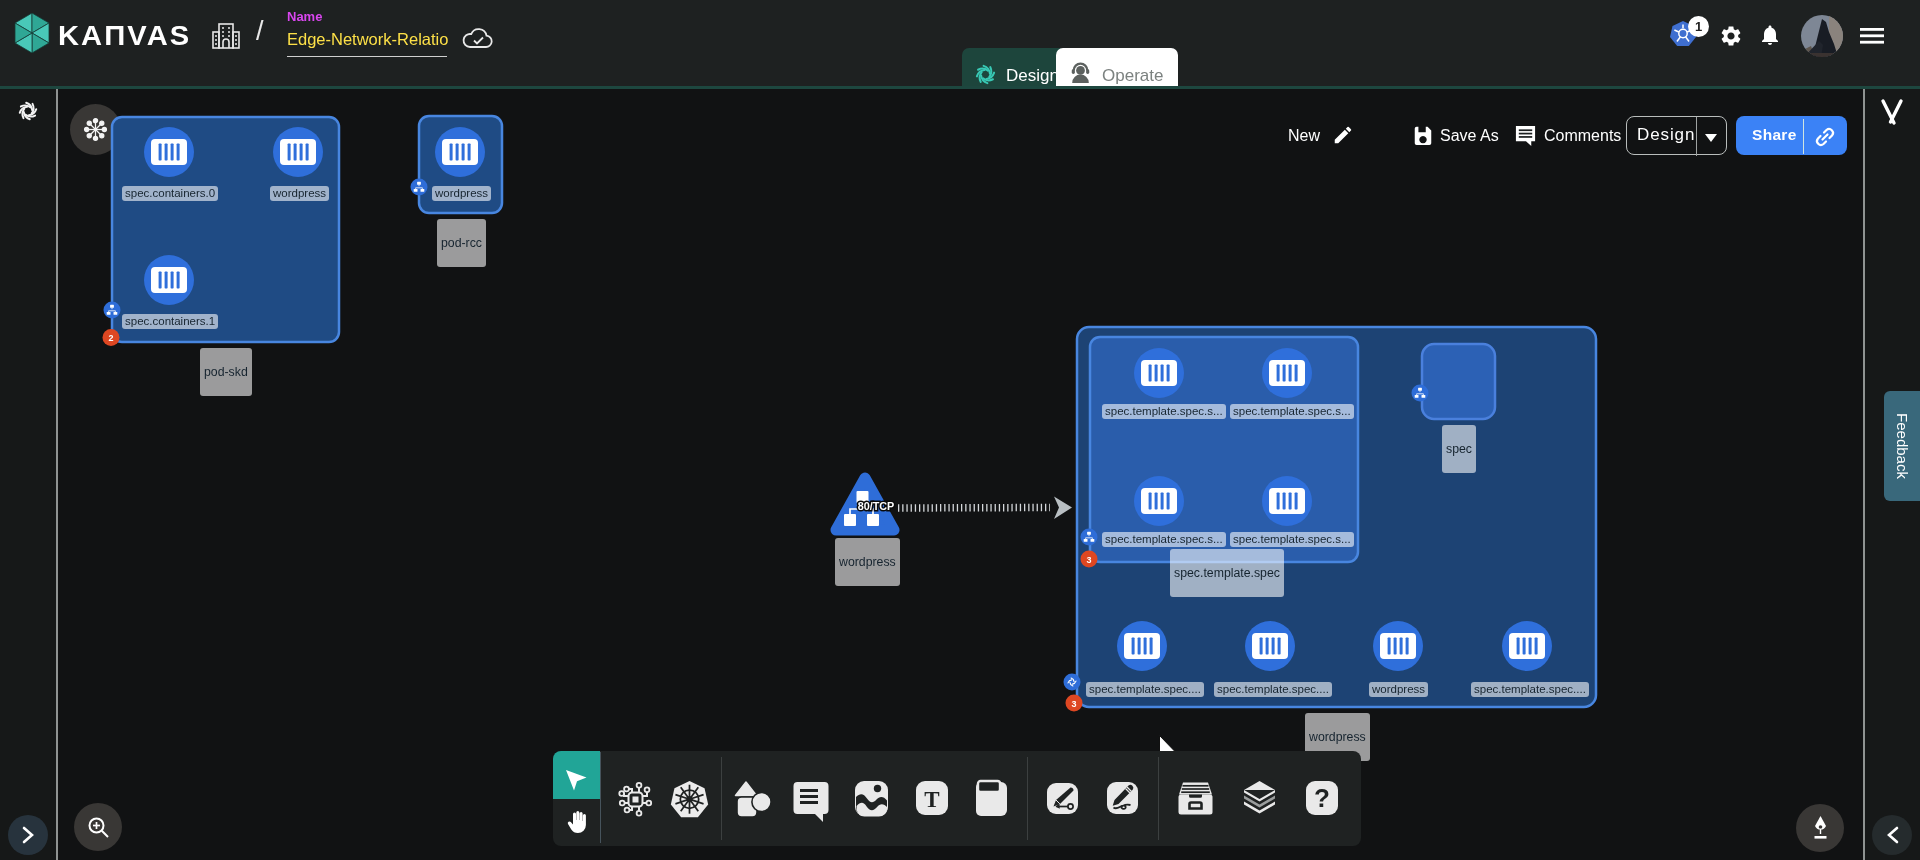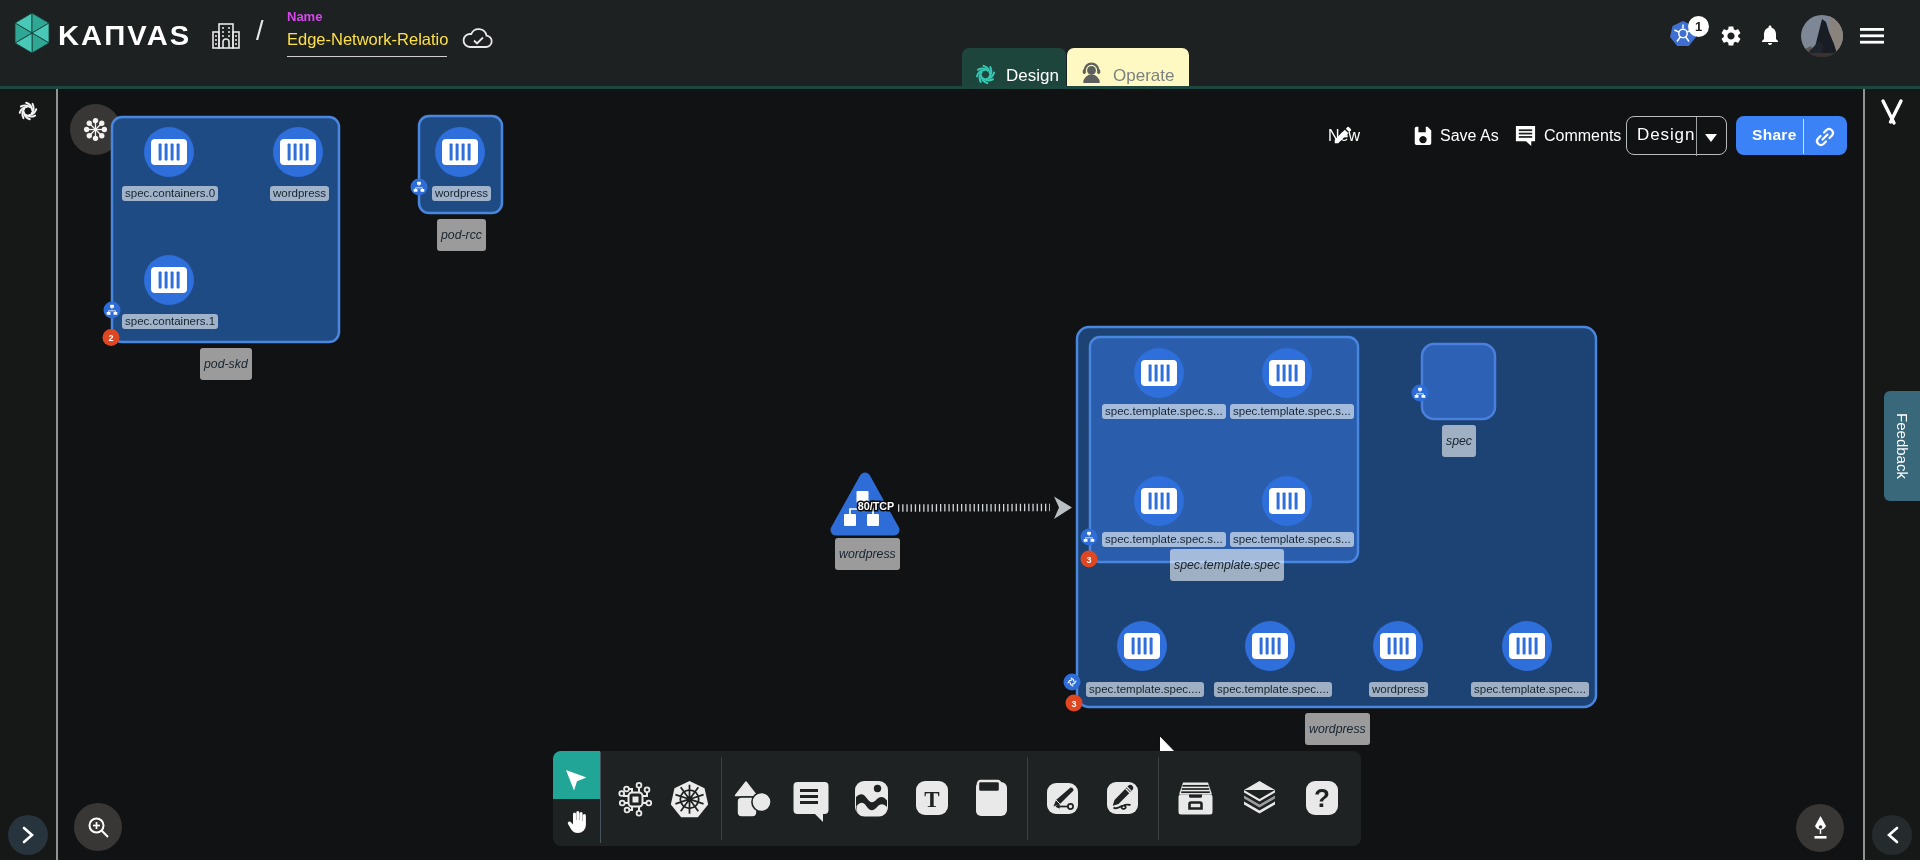--- a/index.html
+++ b/index.html
@@ -9,36 +9,36 @@
   #header { position:absolute; left:0; top:0; width:1920px; height:86px; background:#1e2121; }
   #tealline { position:absolute; left:0; top:86px; width:1920px; height:2.5px; background:#1d473f; }
   .ktext { position:absolute; left:58px; top:20px; color:#fff; font-weight:bold; font-size:28px; letter-spacing:2px; transform:scaleX(1.04); transform-origin:left; }
   #slash { position:absolute; left:256px; top:16px; font-size:27px; color:#e8e8e8; font-weight:300;}
   #nmlabel { position:absolute; left:287px; top:9px; font-size:13px; color:#d946ef; font-weight:bold;}
   #nmval { position:absolute; left:287px; top:30px; font-size:16.5px; color:#fde047; }
   #nmunder { position:absolute; left:287px; top:56px; width:160px; height:1px; background:#cfcfcf; }
   #tabs { position:absolute; left:962px; top:48px; height:38px; }
   .tab { position:absolute; top:0; height:38px; border-radius:7px 7px 0 0; display:flex; align-items:flex-end; }
   #tabdesign { left:0; width:104px; background:#1d453c; }
-  #taboperate { left:105px; width:122px; background:#fef9c3; }
+  #taboperate { left:94px; width:122px; background:#ffffff; }
   #tabdesign span { color:#fff; font-size:17px; margin-left:9px; }
   #taboperate span { color:#7c8280; font-size:17px; margin-left:9px; }
   #leftbar { position:absolute; left:0; top:89px; width:56px; height:771px; background:#161818; }
   #vline-l { position:absolute; left:56px; top:89px; width:2px; height:771px; background:#8f9392; }
   #rightbar { position:absolute; left:1865px; top:89px; width:55px; height:771px; background:#161818; }
   #vline-r { position:absolute; left:1863px; top:89px; width:2px; height:771px; background:#8f9392; }
   .r2txt { position:absolute; top:127px; color:#fff; font-size:16px; }
   #actionsbtn { position:absolute; left:1626px; top:116px; width:101px; height:39px; border:1px solid #b9bdbc; border-radius:8px; }
   #actionsbtn .dv { position:absolute; left:69px; top:0; width:1px; height:39px; background:#9fa3a2; }
   #actionsbtn .lbl { position:absolute; left:10px; top:8px; color:#fff; font-size:17px; letter-spacing:0.9px; }
   #sharebtn { position:absolute; left:1736px; top:116px; width:111px; height:39px; background:#3b82f6; border-radius:8px; }
   #sharebtn .dv { position:absolute; left:67px; top:3px; width:1px; height:35px; background:#cfe4e0; }
   #sharebtn .lbl { position:absolute; left:16px; top:10px; color:#fff; font-size:15.5px; font-weight:bold; letter-spacing:0.3px; }
   .chip { position:absolute; background:rgba(255,255,255,0.58); color:#16242f; font-size:11.5px; line-height:14.5px; padding:0 3px; border-radius:3px; white-space:nowrap; }
-  .chipL { font-size:12.3px !important; line-height:16px !important; padding:8px 4px !important;font-style:italic; }
+  .chipL { font-size:12.3px !important; line-height:16px !important; padding:16px 4px !important; }
   #feedback { position:absolute; left:1884px; top:391px; width:36px; height:110px; background:#39687b; border-radius:6px 0 0 6px; }
   #feedback span { position:absolute; left:50%; top:50%; transform:translate(-50%,-50%) rotate(90deg); color:#fff; font-size:15px; white-space:nowrap; }
   .circlebtn { position:absolute; border-radius:50%; }
 </style>
 </head>
 <body>
 <div id="root">
   <div class="abs" style="left:0;top:89px;width:1920px;height:771px;background:#111213;"></div>
   <div id="leftbar"></div>
   <div id="vline-l"></div>
@@ -158,21 +158,21 @@
 
   <svg class="abs" style="left:1860px;top:28px" width="26" height="16" viewBox="0 0 26 16">
     <rect y="0" width="24" height="2.8" fill="#fff"></rect>
       <rect y="6.4" width="24" height="2.8" fill="#fff"></rect>
       <rect y="12.8" width="24" height="2.8" fill="#fff"></rect>
   </svg>
 
   <svg class="abs" style="left:1332px;top:124px" width="22" height="22" viewBox="0 0 24 24" fill="#fff">
     <path d="M3 17.2 V21 h3.8 L17.8 10 14 6.2 z M20.7 7.1 a1 1 0 0 0 0-1.4 L18.3 3.3 a1 1 0 0 0-1.4 0 L15.1 5.1 18.9 8.9 z"></path>
   </svg>
-  <div class="r2txt" style="left:1288px;margin-left:40px;">New</div>
+  <div class="r2txt" style="left:1288px;">New</div>
   <svg class="abs" style="left:1412px;top:124px" width="22" height="22" viewBox="0 0 24 24" fill="#fff">
     <path d="M5 3 h12 l4 4 v14 a2 2 0 0 1 -2 2 h-14 a2 2 0 0 1 -2 -2 v-16 a2 2 0 0 1 2 -2 z M7 3 h8 v6 h-8 z M12 13 a4 4 0 1 0 0.001 0 z" fill-rule="evenodd"></path>
   </svg>
   <div class="r2txt" style="left:1440px;">Save As</div>
   <svg class="abs" style="left:1514px;top:124px" width="23" height="23" viewBox="0 0 24 24" fill="#fff">
     <path d="M2 2 h20 v16 h-4 v5 l-5.5 -5 H2 z"></path>
     <g stroke="#1c1f1f" stroke-width="1.8">
         <line x1="5" y1="6.5" x2="19" y2="6.5"></line>
         <line x1="5" y1="10" x2="19" y2="10"></line>
         <line x1="5" y1="13.5" x2="19" y2="13.5"></line>

